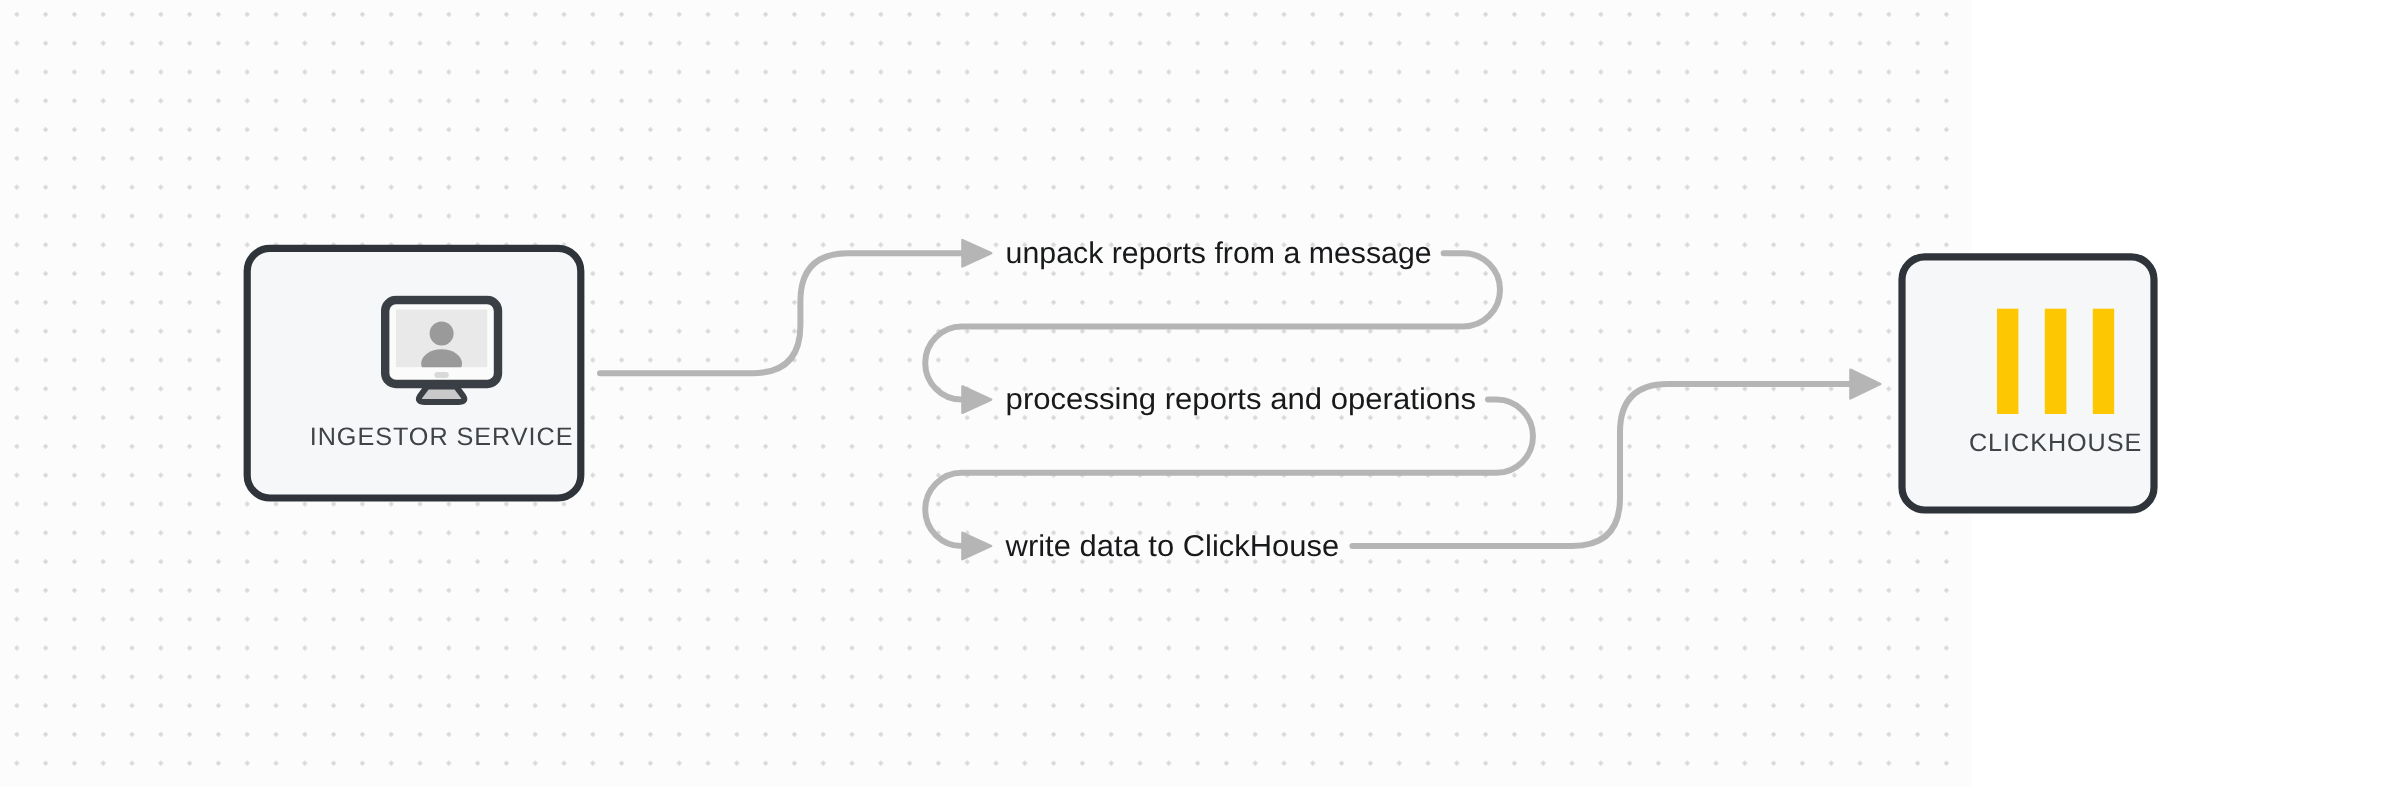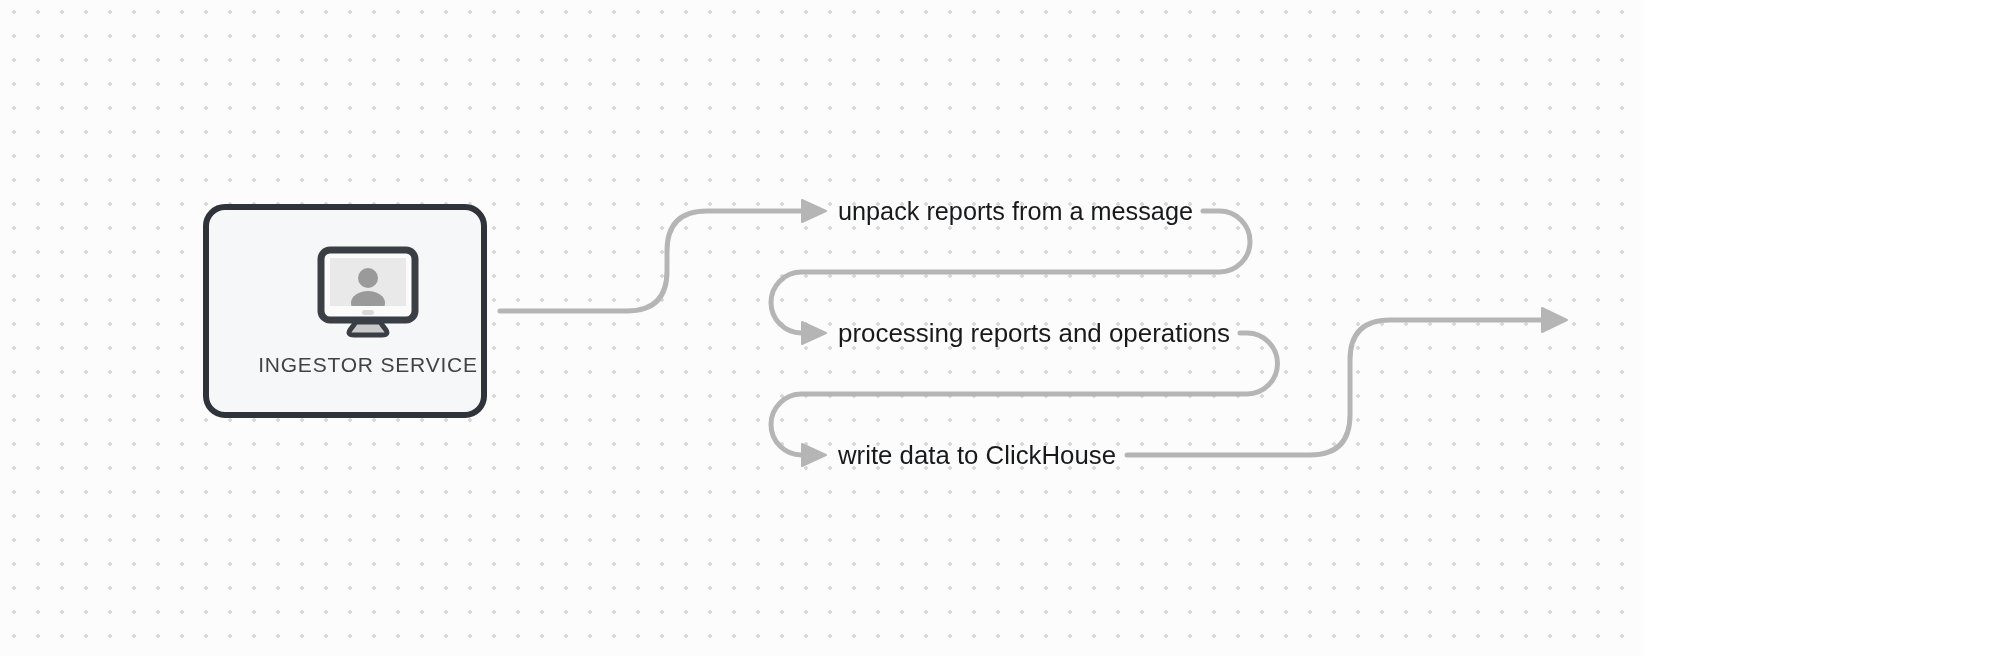--- a/index.html
+++ b/index.html
@@ -117,14 +117,22 @@
       <g clip-path="url(#screen-clip)" fill="#9a9a9a">
         <circle cx="52" cy="32" r="10"></circle>
         <ellipse cx="52" cy="57" rx="17" ry="12"></ellipse>
       </g>
       <rect x="46" y="64" width="12" height="5" rx="2.5" fill="#d9d9d9"></rect>
       <path d="M40 76 L64 76 L70 84 Q73 89 66 89 L38 89 Q31 89 34 84 Z" fill="#c9c9c9" stroke="#3a3f45" stroke-width="5" stroke-linejoin="round"></path>
     </svg>
     <div class="node-label">INGESTOR SERVICE</div>
   </div>
 
+  <div class="node node-clickhouse">
+    <svg class="node-icon" width="98" height="88" viewBox="0 0 98 88">
+      <rect x="0" y="0" width="18" height="88" fill="#fdc701"></rect>
+      <rect x="40" y="0" width="18" height="88" fill="#fdc701"></rect>
+      <rect x="80" y="0" width="18" height="88" fill="#fdc701"></rect>
+    </svg>
+    <div class="node-label">CLICKHOUSE</div>
+  </div>
 
 </div>
 
 </body></html>

